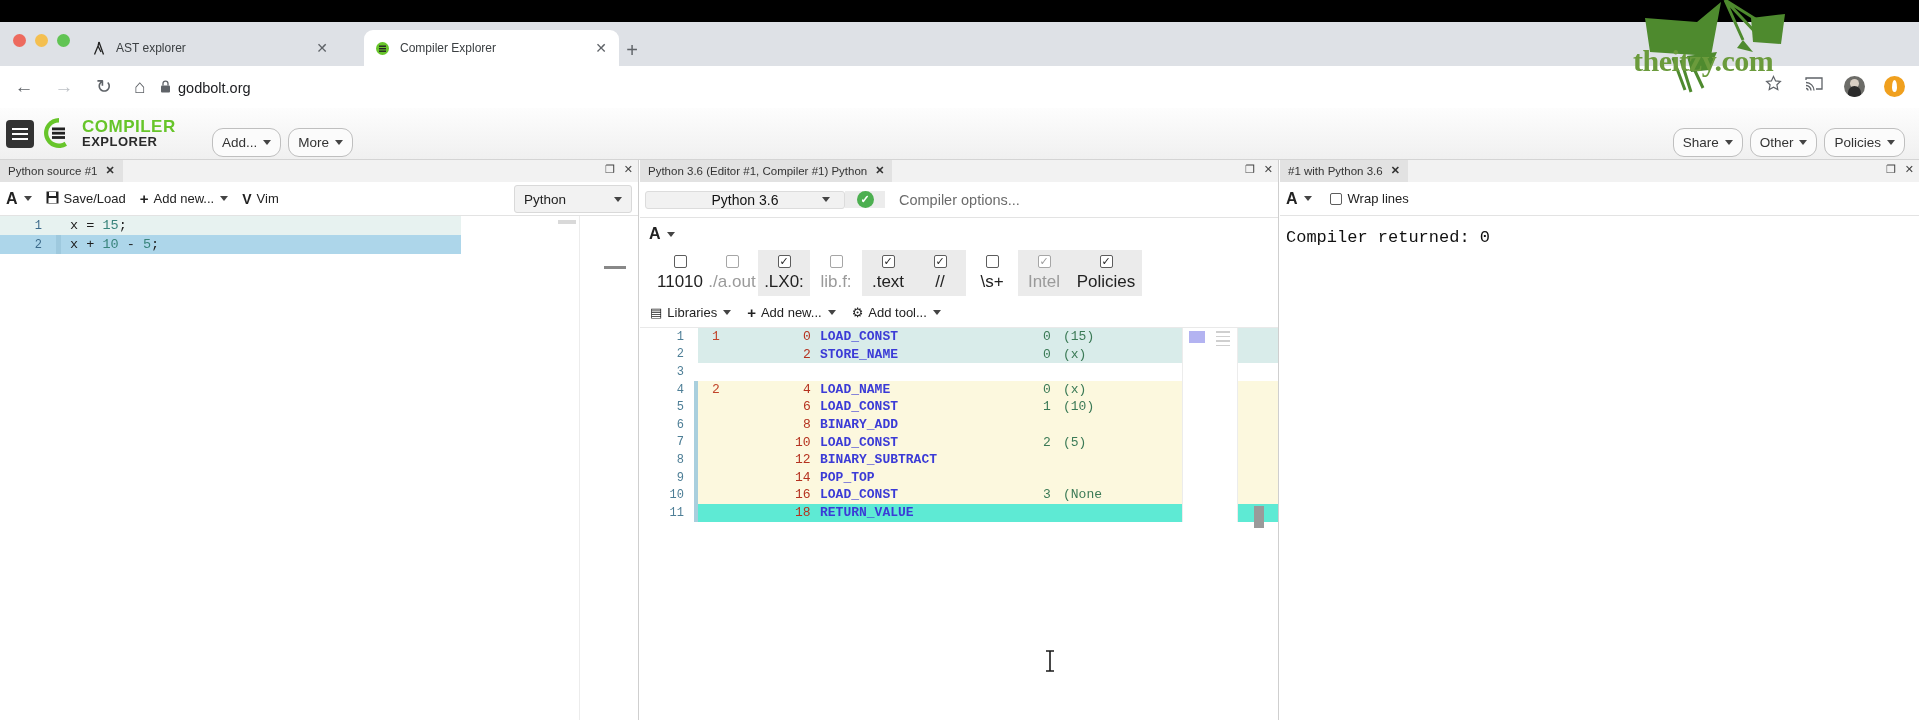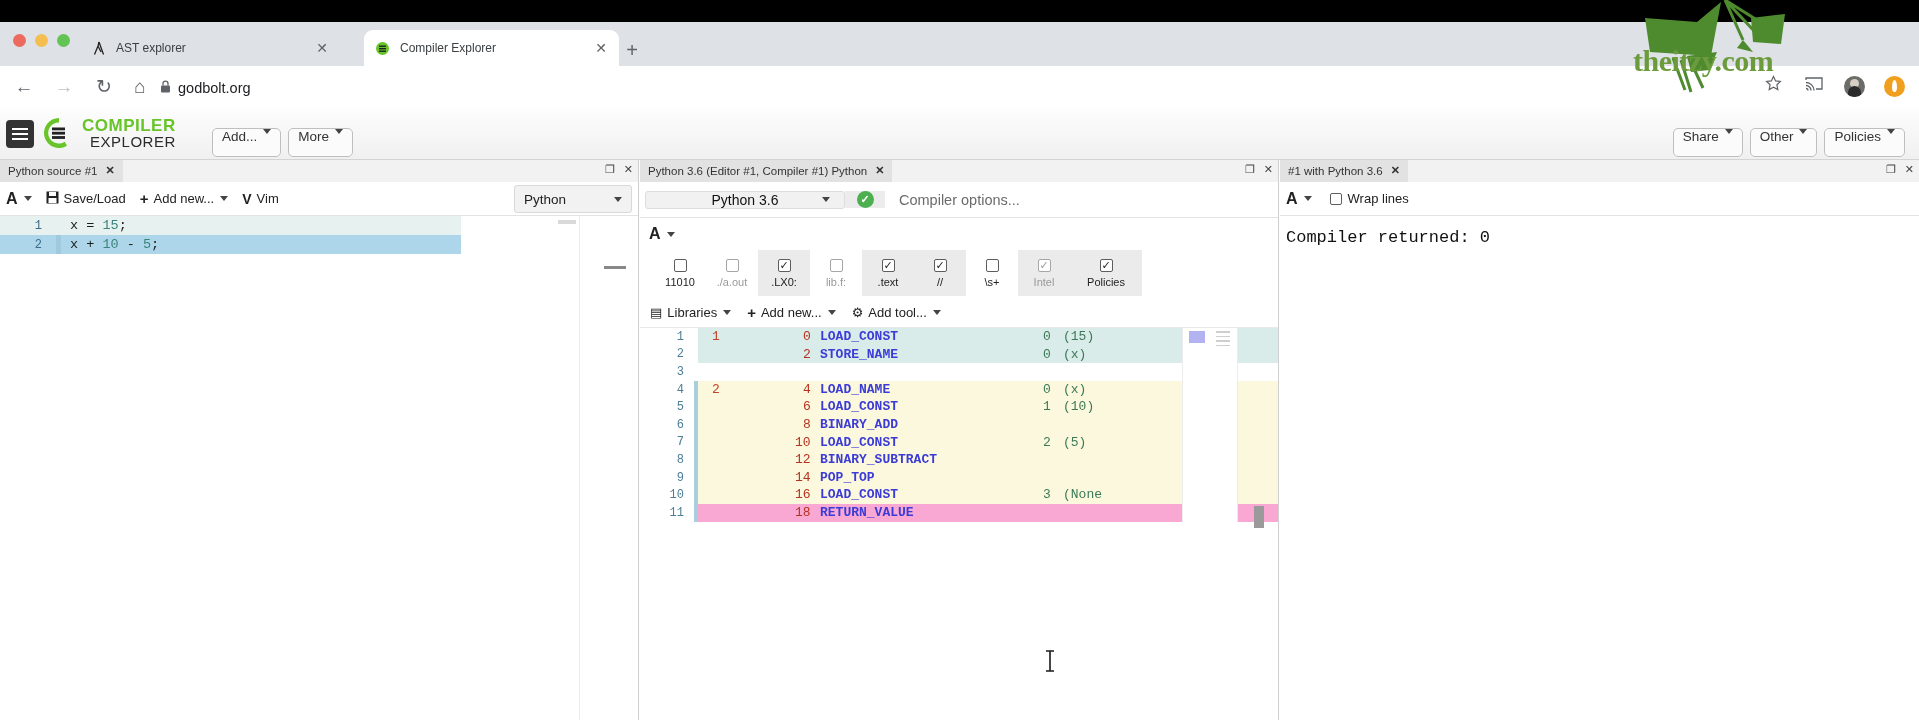--- a/index.html
+++ b/index.html
@@ -56,25 +56,25 @@
   .ce-header { position:absolute; left:0; top:108px; width:1919px; height:52px;
                background:linear-gradient(#fdfdfd,#f0f0f0); border-bottom:1px solid #d4d4d4; }
   .burger { position:absolute; left:6px; top:12px; width:28px; height:28px; background:#333;
             border-radius:4px; display:flex; flex-direction:column; justify-content:center;
             align-items:center; gap:3px; cursor:pointer; }
   .burger i { display:block; width:16px; height:2px; background:#fff; }
   .ce-logo { position:absolute; left:42px; top:8px; display:flex; align-items:center; }
   .ce-gear { width:34px; height:34px; position:relative; margin-right:6px; }
   .ce-words { line-height:1.0; }
   .ce-words .l1 { font-size:17px; font-weight:bold; color:#67c52a; letter-spacing:0.5px; }
-  .ce-words .l2 { font-size:15px; font-weight:normal; color:#2b2b2b; letter-spacing:0.5px;text-align:right; }
+  .ce-words .l2 { font-size:13px; font-weight:bold; color:#2b2b2b; letter-spacing:0.5px; }
 
   .btn-o {
-    display:inline-flex; align-items:flex-start; justify-content:center;
-    border:1px solid #bfbfbf; border-radius:5px; background:#fbfbfb;
+    display:inline-flex; align-items:center; justify-content:center;
+    border:1px solid #bfbfbf; border-radius:11px; background:#fbfbfb;
     font-size:13.5px; color:#333; padding:0 9px; height:29px; cursor:pointer;
   }
   .caret { display:inline-block; margin-left:6px; border-left:4px solid transparent;
            border-right:4px solid transparent; border-top:5px solid #444; }
 
   .hdr-left-btns { position:absolute; left:212px; top:20px; display:flex; gap:7px; }
   .hdr-right-btns { position:absolute; right:14px; top:20px; display:flex; gap:7px; }
 
   
   .banner { position:absolute; left:730px; top:110px; width:455px; height:46px;
@@ -132,42 +132,42 @@
 
   .a-row { height:32px; display:flex; align-items:center; padding-left:9px; }
 
   .filter-row { height:48px; display:flex; align-items:flex-start; padding-left:14px; gap:0px; }
   .fbtn { width:52px; height:46px; display:flex; flex-direction:column; align-items:center;
           justify-content:center; gap:4px; cursor:pointer; }
   .fbtn.on { background:#ebebeb; }
   .fbtn .cb { width:13px; height:13px; border:1.6px solid #5d5d5d; border-radius:2px;
               display:flex; align-items:center; justify-content:center; font-size:11px;
               line-height:1; color:#222; background:#fff; }
-  .fbtn .lab { font-size:11px; color:#222; white-space:nowrap; }
+  .fbtn .lab { font-size:17px; color:#222; white-space:nowrap; }
   .fbtn.dim .lab { color:#9a9a9a; }
   .fbtn.dim .cb { border-color:#a6a6a6; color:#9a9a9a; }
   .fbtn.w-wide { width:72px; }
 
   .lib-row { height:30px; display:flex; align-items:center; padding-left:10px; gap:16px;
              border-bottom:1px solid #e9e9e9; }
 
   
   .asm { position:relative; font-family:"Liberation Mono", monospace; font-size:13px; }
   .asm-row { position:relative; height:17.6px; display:flex; align-items:center; white-space:pre; }
   .asm-gut { width:54px; text-align:right; padding-right:10px; color:#4d7e96; font-size:12px; flex:0 0 auto;}
   .asm-bar { width:4px; height:17.6px; flex:0 0 auto; }
   .asm-body { flex:1; position:relative; height:17.6px; }
   .asm-body span { position:absolute; top:0; line-height:17.6px; }
   .c-srcline { color:#c1442a; }
   .c-off     { color:#b5321f; }
   .c-op      { color:#3b3bd6; font-weight:bold; }
   .c-arg     { color:#3b7a56; }
   .hl-green  { background:#d9ecea; }
   .hl-yellow { background:#fcf8de; }
-  .hl-sel    { background:#f9a8d4; }
+  .hl-sel    { background:#5eead4; }
   .minimap { position:absolute; right:40px; top:0; width:56px; height:100%;
              border-left:1px solid #ececec; border-right:1px solid #ececec; background:#fff; }
   .mm-blob { position:absolute; left:6px; top:3px; width:16px; height:12px;
              background:#9a9aec; opacity:.75; }
   .mm-ticks { position:absolute; right:7px; top:3px; width:14px; }
   .mm-ticks i { display:block; height:1.5px; background:#cfcfcf; margin-bottom:3px; }
   .scroller { position:absolute; right:14px; width:10px; background:#9a9a9a; border-radius:0; }
 
   
   #pane-right { left:1280px; top:160px; width:639px; height:560px; }

